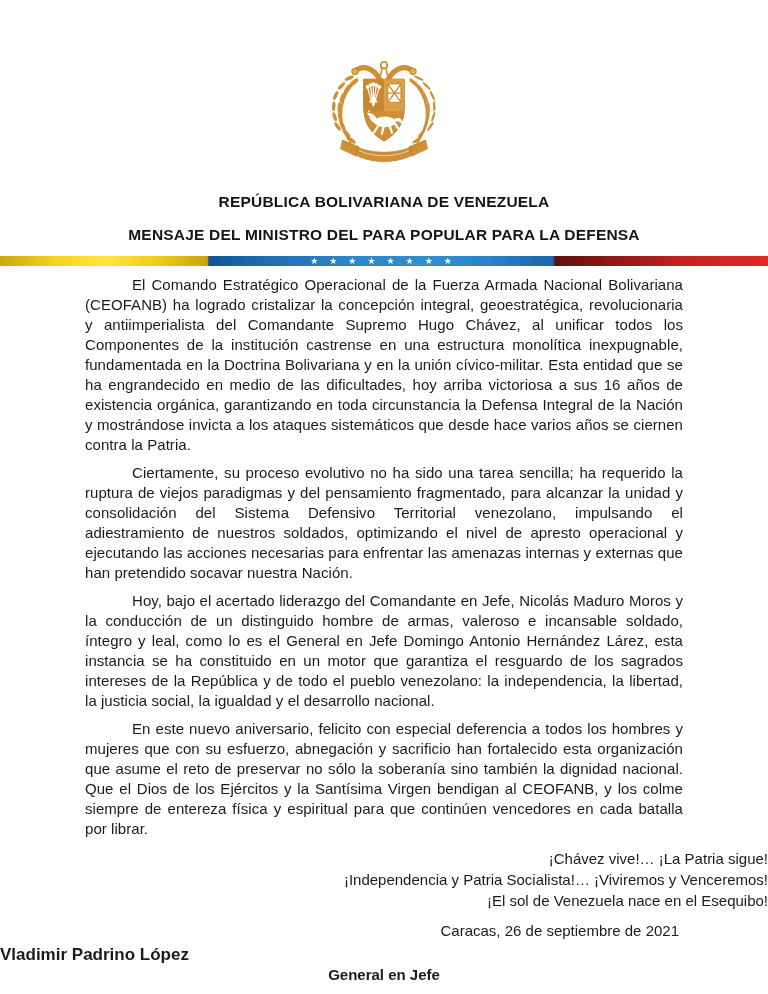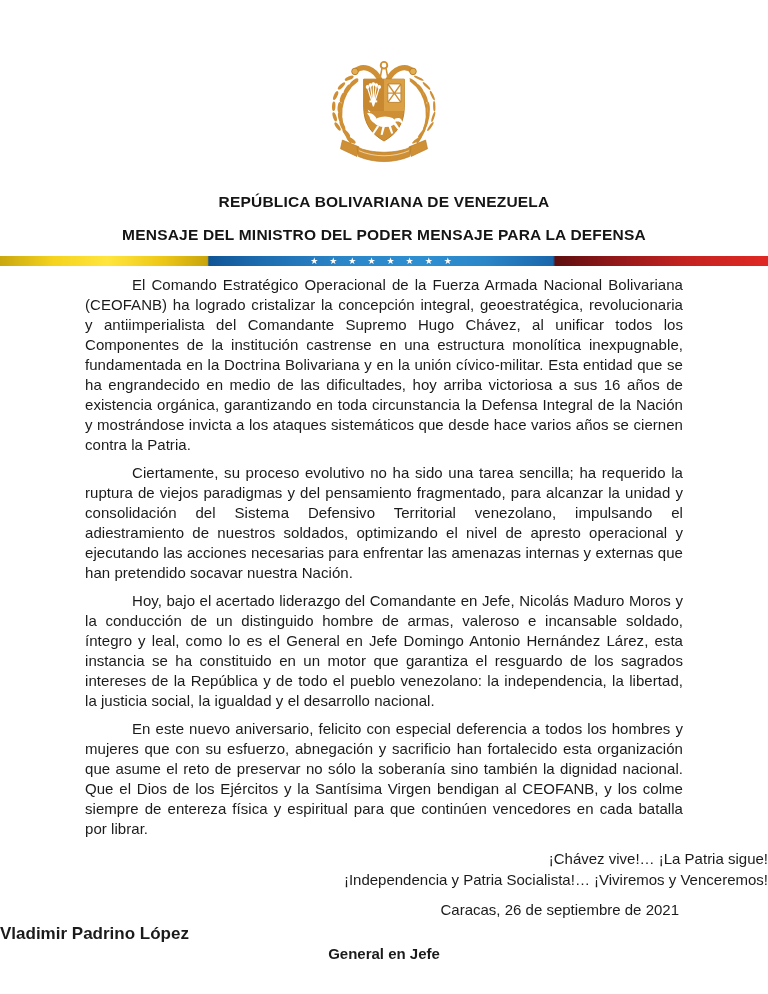--- a/index.html
+++ b/index.html
@@ -206,35 +206,36 @@
           <path d="M17 84 L34 91 L32 101 L15 93 Z"></path>
           <path d="M103 84 L86 91 L88 101 L105 93 Z"></path>
           <path d="M32 91 C46 98.5 74 98.5 88 91 L86.5 101 C70 108 50 108 33.5 101 Z"></path>
         </g>
         <path d="M34 95 C50 102 70 102 86 95" stroke="#ffffff" stroke-width="0.9" fill="none" opacity="0.65"></path>
       </svg>
     </span>
   </div>
 
   <div class="title1">REPÚBLICA BOLIVARIANA DE VENEZUELA</div>
-  <div class="title2">MENSAJE DEL MINISTRO DEL PODER MENSAJE PARA LA DEFENSA</div>
+  <div class="title2">MENSAJE DEL MINISTRO DEL PARA POPULAR PARA LA DEFENSA</div>
 
   <div class="flag-bar">
     <span class="flag-stars">★★★★★★★★</span>
   </div>
 
   <div class="body-text">
     <p>El Comando Estratégico Operacional de la Fuerza Armada Nacional Bolivariana (CEOFANB) ha logrado cristalizar la concepción integral, geoestratégica, revolucionaria y antiimperialista del Comandante Supremo Hugo Chávez, al unificar todos los Componentes de la institución castrense en una estructura monolítica inexpugnable, fundamentada en la Doctrina Bolivariana y en la unión cívico-militar. Esta entidad que se ha engrandecido en medio de las dificultades, hoy arriba victoriosa a sus 16 años de existencia orgánica, garantizando en toda circunstancia la Defensa Integral de la Nación y mostrándose invicta a los ataques sistemáticos que desde hace varios años se ciernen contra la Patria.</p>
     <p>Ciertamente, su proceso evolutivo no ha sido una tarea sencilla; ha requerido la ruptura de viejos paradigmas y del pensamiento fragmentado, para alcanzar la unidad y consolidación del Sistema Defensivo Territorial venezolano, impulsando el adiestramiento de nuestros soldados, optimizando el nivel de apresto operacional y ejecutando las acciones necesarias para enfrentar las amenazas internas y externas que han pretendido socavar nuestra Nación.</p>
     <p>Hoy, bajo el acertado liderazgo del Comandante en Jefe, Nicolás Maduro Moros y la conducción de un distinguido hombre de armas, valeroso e incansable soldado, íntegro y leal, como lo es el General en Jefe Domingo Antonio Hernández Lárez, esta instancia se ha constituido en un motor que garantiza el resguardo de los sagrados intereses de la República y de todo el pueblo venezolano: la independencia, la libertad, la justicia social, la igualdad y el desarrollo nacional.</p>
     <p>En este nuevo aniversario, felicito con especial deferencia a todos los hombres y mujeres que con su esfuerzo, abnegación y sacrificio han fortalecido esta organización que asume el reto de preservar no sólo la soberanía sino también la dignidad nacional. Que el Dios de los Ejércitos y la Santísima Virgen bendigan al CEOFANB, y los colme siempre de entereza física y espiritual para que continúen vencedores en cada batalla por librar.</p>
   </div>
 
   <div class="slogans">
     <div>¡Chávez vive!… ¡La Patria sigue!</div>
     <div>¡Independencia y Patria Socialista!… ¡Viviremos y Venceremos!</div>
+    <div>¡El sol de Venezuela nace en el Esequibo!</div>
   </div>
 
   <div class="dateline">Caracas, 26 de septiembre de 2021</div>
   <div class="sig-name">Vladimir Padrino López</div>
   <div class="sig-title">General en Jefe</div>
 
 </div>
 
 </body></html>

